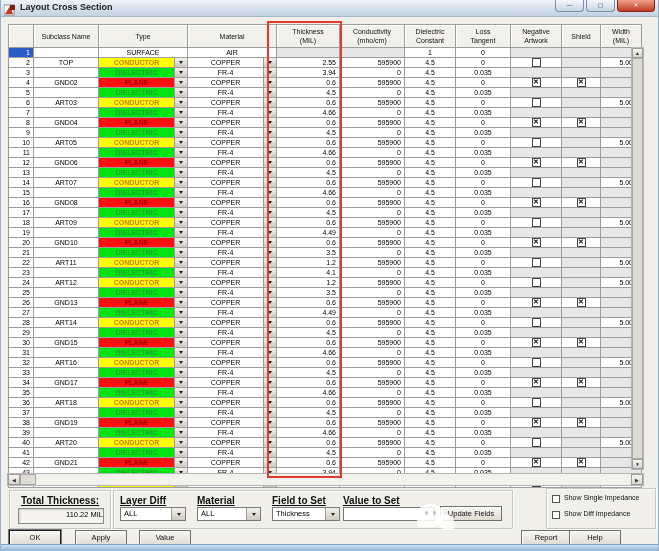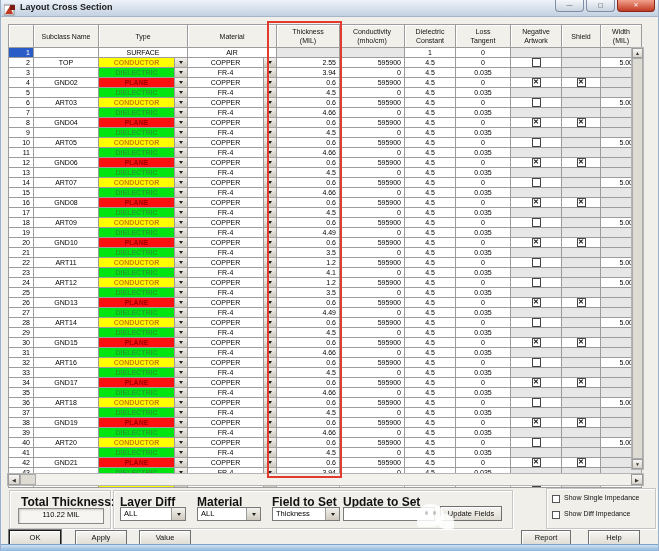--- a/index.html
+++ b/index.html
@@ -46,23 +46,23 @@
   .vscroll .up{position:absolute;top:0;left:0;right:0;height:10px;}
   .vscroll .down{position:absolute;bottom:0;left:0;right:0;height:10px;}
   .vthumb{position:absolute;top:10px;bottom:10px;left:0;right:0;background:#dedbd3;border:1px solid #ababab;box-sizing:border-box;}
   .hscroll{position:absolute;left:6px;top:473px;width:637px;height:13px;background:#f2f1ec;border:1px solid #b5b5b5;
     box-sizing:border-box;display:flex;align-items:stretch;}
   .hscroll .sbtn{width:12px;height:100%;line-height:10px;}
   .hthumb{width:16px;background:#dedbd3;border:1px solid #ababab;box-sizing:border-box;}
   .hspacer{flex:1;}
   
   .group{position:absolute;border:1px solid #c6c6c6;box-shadow:inset 1px 1px 0 rgba(255,255,255,.9),1px 1px 0 rgba(255,255,255,.9);}
-  .glabel{position:absolute;font-size:12px;font-weight:bold;color:#111;white-space:nowrap;}
+  .glabel{position:absolute;font-size:10px;font-weight:bold;color:#111;white-space:nowrap;text-decoration:underline;}
   .sunk{position:absolute;border:1px solid #8a8a8a;box-shadow:inset 1px 1px 2px rgba(0,0,0,.18);background:#f6f5f1;
-    text-align:center;font-size:7.5px;line-height:12px;}
+    text-align:right;font-size:7.5px;line-height:12px;}
   .combo{position:absolute;height:14px;background:#fff;border:1px solid #7a7a7a;display:flex;align-items:stretch;box-sizing:border-box;}
   .cval{flex:1;padding-left:3px;font-size:7.5px;line-height:12px;overflow:hidden;}
   .dbtn{width:13px;background:linear-gradient(#f3f1ed,#cfcabe);border-left:1px solid #9c9c9c;
     display:flex;align-items:center;justify-content:center;}
   .textin{position:absolute;background:#fff;border:1px solid #7a7a7a;height:14px;box-sizing:border-box;
     font-family:"Liberation Sans",sans-serif;font-size:7.5px;padding:0 3px;}
   .btn{position:absolute;height:16px;background:linear-gradient(#f7f6f3,#dedbd2);border:1px solid #6f6f6f;
     font-size:7.5px;text-align:center;line-height:14px;box-shadow:inset 1px 1px 0 #fff;box-sizing:border-box;color:#111;}
   .btn.default{border:1px solid #1a1a1a;box-shadow:0 0 0 1px #777,inset 1px 1px 0 #fff;}
   .cbx{position:absolute;width:8px;height:8px;border:1px solid #555;background:#fff;box-sizing:border-box;}
@@ -1366,37 +1366,37 @@
           <div class="arr"></div>
         </div>
     </div>
     <span class="glabel" style="left:158px;top:4px;">Field to Set</span>
     <div class="combo" style="left:158px;top:16px;width:68px;">
       <div class="cval">Thickness</div>
       <div class="dbtn">
           <div class="arr"></div>
         </div>
     </div>
-    <span class="glabel" style="left:229px;top:4px;">Update to Set</span>
+    <span class="glabel" style="left:229px;top:4px;">Value to Set</span>
     <input class="textin" style="left: 229px; top: 16px; width: 92px;" value="">
     <div class="btn" style="left:326px;top:15px;width:62px;height:15px;line-height:13px;">Update Fields</div>
   </div>
 
   <div class="group" style="left:545px;top:488px;width:108px;height:39px;">
     <span class="cbx" style="left:5px;top:6px;"></span>
     <span class="cblabel" style="left:17px;top:5px;font-size:7px;">Show Single Impedance</span>
     <span class="cbx" style="left:5px;top:22px;"></span>
     <span class="cblabel" style="left:17px;top:21px;font-size:7px;">Show Diff Impedance</span>
   </div>
 
   <div class="btn default" style="left:8px;top:530px;width:52px;">OK</div>
   <div class="btn" style="left:74px;top:530px;width:52px;">Apply</div>
   <div class="btn" style="left:138px;top:530px;width:52px;">Value</div>
   <div class="btn" style="left:520px;top:530px;width:50px;">Report</div>
-  <div class="btn" style="left:587px;top:530px;width:52px;">Help</div>
+  <div class="btn" style="left:568px;top:530px;width:52px;">Help</div>
 
   <div class="bstrip"></div>
 
   <div class="watermark">
     <div class="wmbub1">
       <span class="wmeye" style="left:8px;top:7px;"></span>
       <span class="wmeye" style="left:16px;top:7px;"></span>
     </div>
     <div class="wmbub2"></div>
   </div>

